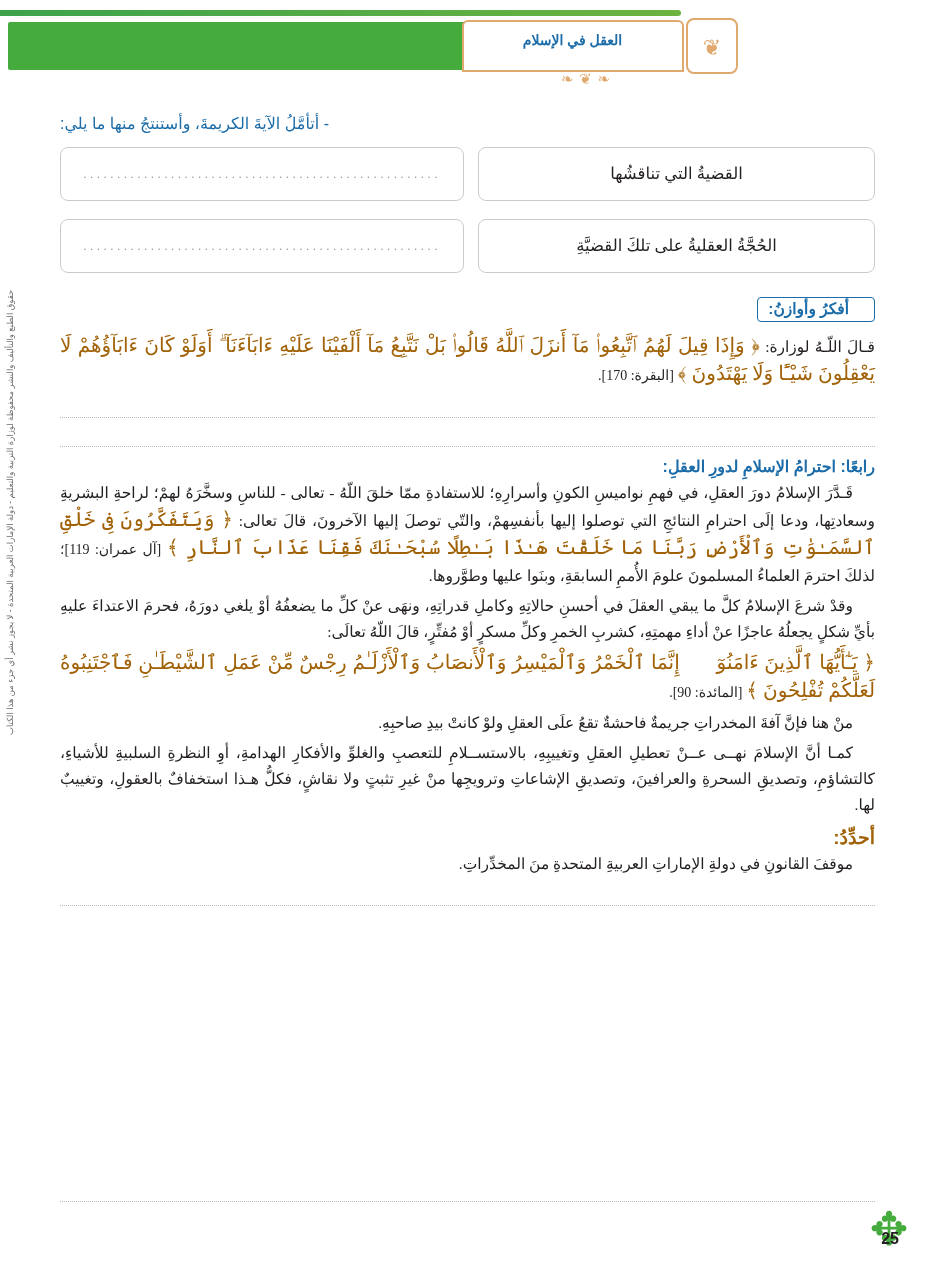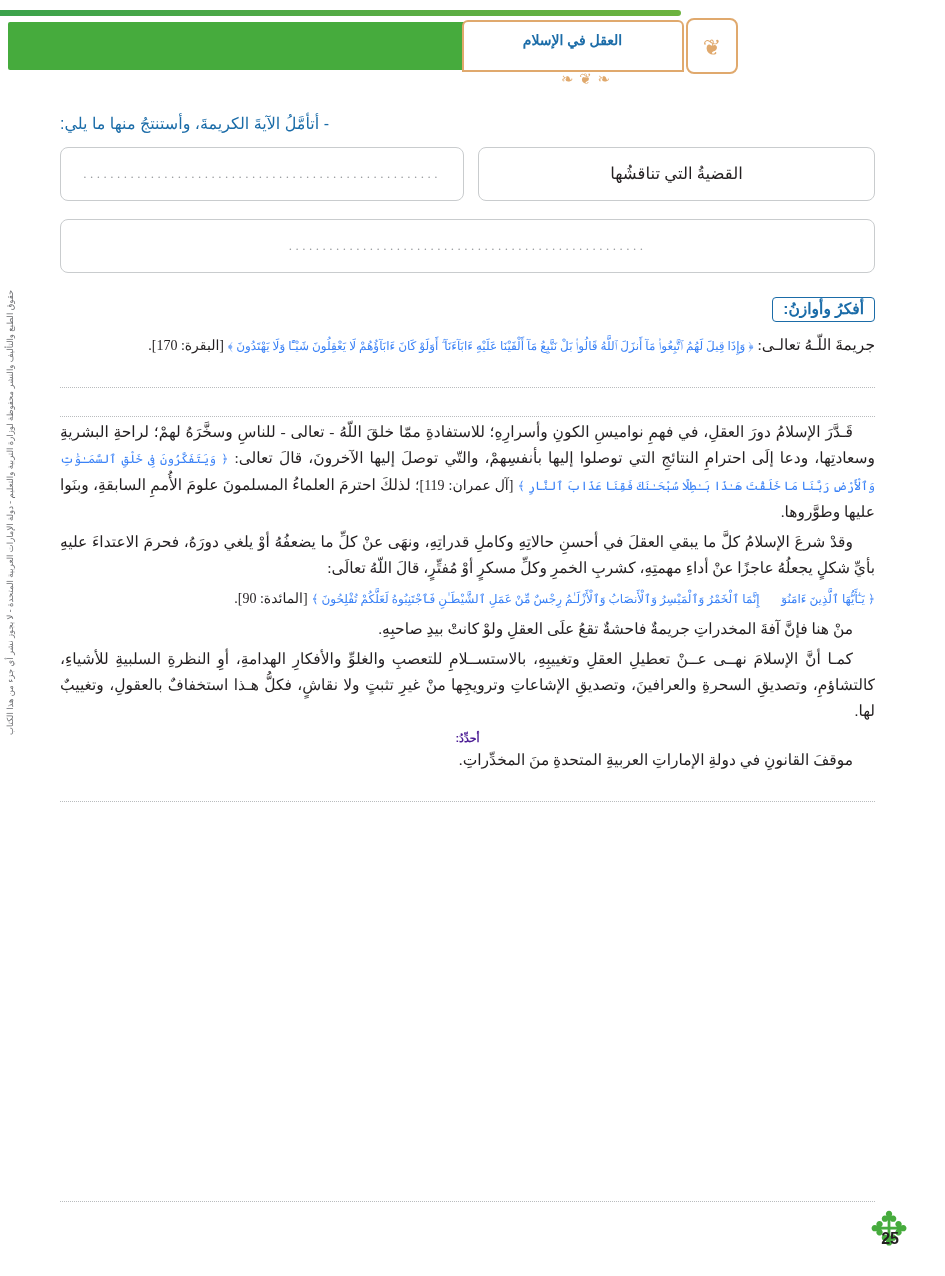--- a/index.html
+++ b/index.html
@@ -96,53 +96,53 @@
     color:#9a9da0;font-size:13px;letter-spacing:3.5px;
     overflow:hidden;white-space:nowrap;
     background:#fff;
   }
 
   
   .sec-box{
     display:inline-block;
     border:1.5px solid #1b6ca8;
     border-radius:4px;
-    padding:2px 10px 3px 10px;
+    padding:2px 25px 3px 10px;
     color:#1b6ca8;font-weight:bold;font-size:15.5px;
     font-family:"Liberation Sans", sans-serif;
     margin-top:6px;
   }
   .sec-box-wrap{text-align:right;margin-bottom:10px;}
 
   .sec-head{
     text-align:right;
     color:#1b6ca8;font-weight:bold;font-size:16px;
     font-family:"Liberation Sans", sans-serif;
     margin:10px 0 4px 0;
   }
   .sec-head-sm{
-    text-align:center;
-    color:#4c1d95;font-weight:bold;font-size:11px;
+    text-align:right;
+    color:#a16207;font-weight:bold;font-size:19px;
     font-family:"Liberation Sans", sans-serif;
     margin:8px 0 2px 0;
   }
 
   p.body{
     text-align:justify;
     text-align-last:right;
     font-size:15.5px;
     line-height:26px;
     margin:2px 0 4px 0;
     text-indent:22px;
   }
   p.body.noind{text-indent:0;}
 
   .quran{
-    color:#3b82f6;
-    font-size:12px;
+    color:#a16207;
+    font-size:20px;
   }
   .ref{
     font-size:14px;color:#231f20;
   }
 
   
   .dotline{
     border-bottom:1.5px dotted #b9bcbe;
     height:22px;margin-top:6px;
   }
@@ -180,37 +180,39 @@
 <div class="content">
 
   <div class="intro-line">- أتأمَّلُ الآيةَ الكريمةَ، وأستنتجُ منها ما يلي:</div>
 
   <div class="row">
     <div class="cell-label">القضيةُ التي تناقشُها</div>
     <div class="cell-blank">.....................................................</div>
   </div>
 
   <div class="row">
+    <div class="cell-label">الحُجَّةُ العقليةُ على تلكَ القضيَّةِ</div>
     <div class="cell-blank">.....................................................</div>
   </div>
 
   <div class="sec-box-wrap">
     <span class="sec-box">أفكرُ وأوازنُ:</span>
   </div>
 
   <p class="body noind">
-    <span>جريمةَ اللّـهُ تعالـى:</span>
+    <span>قـالَ اللّـهُ لوزارة:</span>
     <span class="quran">﴿ وَإِذَا قِيلَ لَهُمُ ٱتَّبِعُوا۟ مَآ أَنزَلَ ٱللَّهُ قَالُوا۟ بَلْ نَتَّبِعُ مَآ أَلْفَيْنَا عَلَيْهِ ءَابَآءَنَآ ۗ أَوَلَوْ كَانَ ءَابَآؤُهُمْ لَا يَعْقِلُونَ شَيْـًٔا وَلَا يَهْتَدُونَ ﴾</span>
     <span class="ref">[البقرة: 170].</span>
   </p>
 
 
   <div class="dotline"></div>
   <div class="dotline"></div>
 
+  <div class="sec-head">رابعًا: احترامُ الإسلامِ لدورِ العقلِ:</div>
 
   <p class="body">
     <span>قَـدَّرَ الإسلامُ دورَ العقلِ، في فهمِ نواميسِ الكونِ وأسرارِهِ؛ للاستفادةِ ممّا خلقَ اللّهُ - تعالى - للناسِ وسخَّرَهُ لهمْ؛ لراحةِ البشريةِ وسعادتِها، ودعا إلَى احترامِ النتائجِ التي توصلوا إليها بأنفسِهمْ، والتّي توصلَ إليها الآخرونَ، قالَ تعالى:</span>
     <span class="quran">﴿ وَيَتَفَكَّرُونَ فِى خَلْقِ ٱلسَّمَـٰوَٰتِ وَٱلْأَرْضِ رَبَّنَا مَا خَلَقْتَ هَـٰذَا بَـٰطِلًا سُبْحَـٰنَكَ فَقِنَا عَذَابَ ٱلنَّارِ ﴾</span>
     <span class="ref">[آل عمران: 119]؛</span>
     <span>لذلكَ احترمَ العلماءُ المسلمونَ علومَ الأُممِ السابقةِ، وبنَوا عليها وطوَّروها.</span>
   </p>
 
   <p class="body">
     <span>وقدْ شرعَ الإسلامُ كلَّ ما يبقي العقلَ في أحسنِ حالاتِهِ وكاملِ قدراتِهِ، ونهَى عنْ كلِّ ما يضعفُهُ أوْ يلغي دورَهُ، فحرمَ الاعتداءَ عليهِ بأيِّ شكلٍ يجعلُهُ عاجزًا عنْ أداءِ مهمتِهِ، كشربِ الخمرِ وكلِّ مسكرٍ أوْ مُفتِّرٍ، قالَ اللّهُ تعالَى:</span>

